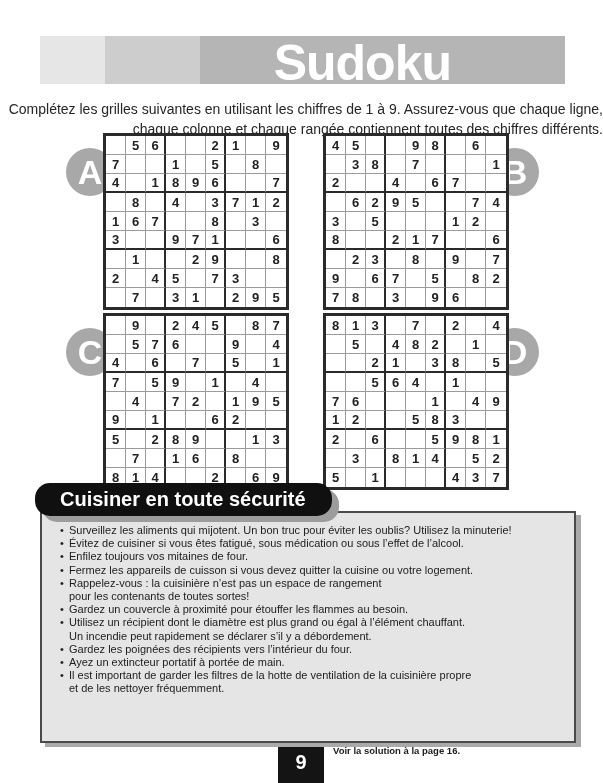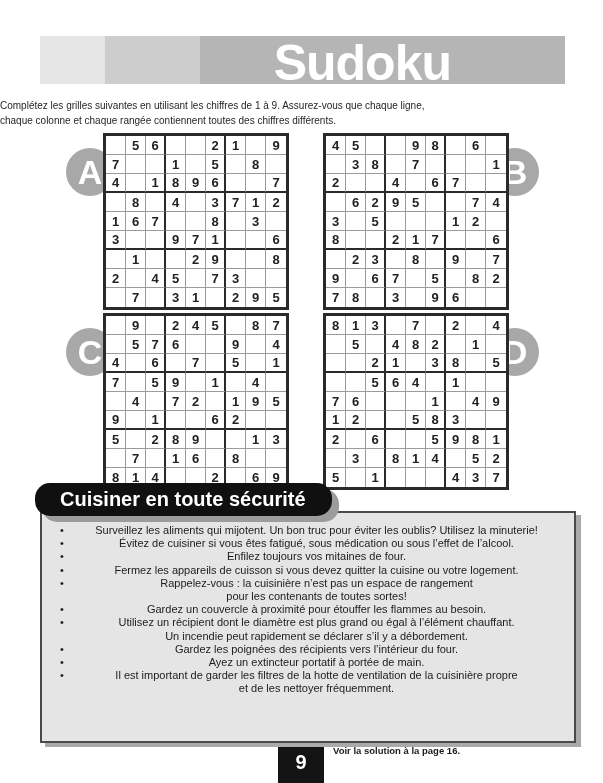--- a/index.html
+++ b/index.html
@@ -12,22 +12,22 @@
   .seg{position:absolute;top:0;height:48px;}
   .seg1{left:0;width:65px;background:#e6e6e6;}
   .seg2{left:65px;width:95px;background:#cdcdcd;}
   .seg3{left:160px;width:365px;background:#b5b5b5;}
   .banner-title{
     position:absolute;right:114px;top:2px;font-size:50px;font-weight:700;
     color:#ffffff;line-height:1;letter-spacing:-1px;white-space:nowrap;
   }
   
   .instructions{
-    position:absolute;left:0;right:0;top:99px;text-align:left;
-    font-size:10px;line-height:1.45;color:#262626;
+    position:absolute;left:0;right:0;top:99px;text-align:right;
+    font-size:14px;line-height:1.45;color:#262626;
   }
   
   .grid{
     position:absolute;display:grid;grid-template-columns:repeat(9,20px);
     grid-auto-rows:19px;border:3px solid #2a2a2a;background:#ffffff;z-index:2;
   }
   .grid-a{left:103px;top:133px;}
   .grid-b{left:323px;top:133px;}
   .grid-c{left:103px;top:313px;}
   .grid-d{left:323px;top:313px;}
@@ -56,21 +56,21 @@
   }
   .safety-title{
     position:absolute;left:35px;top:483px;width:272px;height:33px;
     background:#101010;box-shadow:7px 6px 0 #9c9c9c;z-index:4;
     color:#ffffff;font-size:20px;font-weight:700;line-height:33px;padding-left:25px;
     white-space:nowrap;
     border-radius:15px;
   }
   .bullet-list{
     list-style:none;margin:0;padding:11px 10px 0 18px;
-    font-size:11px;line-height:13.2px;color:#1c1c1c;text-align:center;
+    font-size:11px;line-height:13.2px;color:#1c1c1c;
   }
   .bullet-list li{position:relative;padding-left:9px;}
   .bullet-list li::before{content:"\2022";position:absolute;left:0;}
   
   .page-number{
     position:absolute;left:278px;top:745px;width:46px;height:38px;background:#141414;
     color:#ffffff;font-size:20px;font-weight:700;text-align:center;line-height:34px;z-index:2;
   }
   .solution-note{
     position:absolute;left:333px;top:745px;font-size:9.5px;font-weight:700;color:#1c1c1c;

